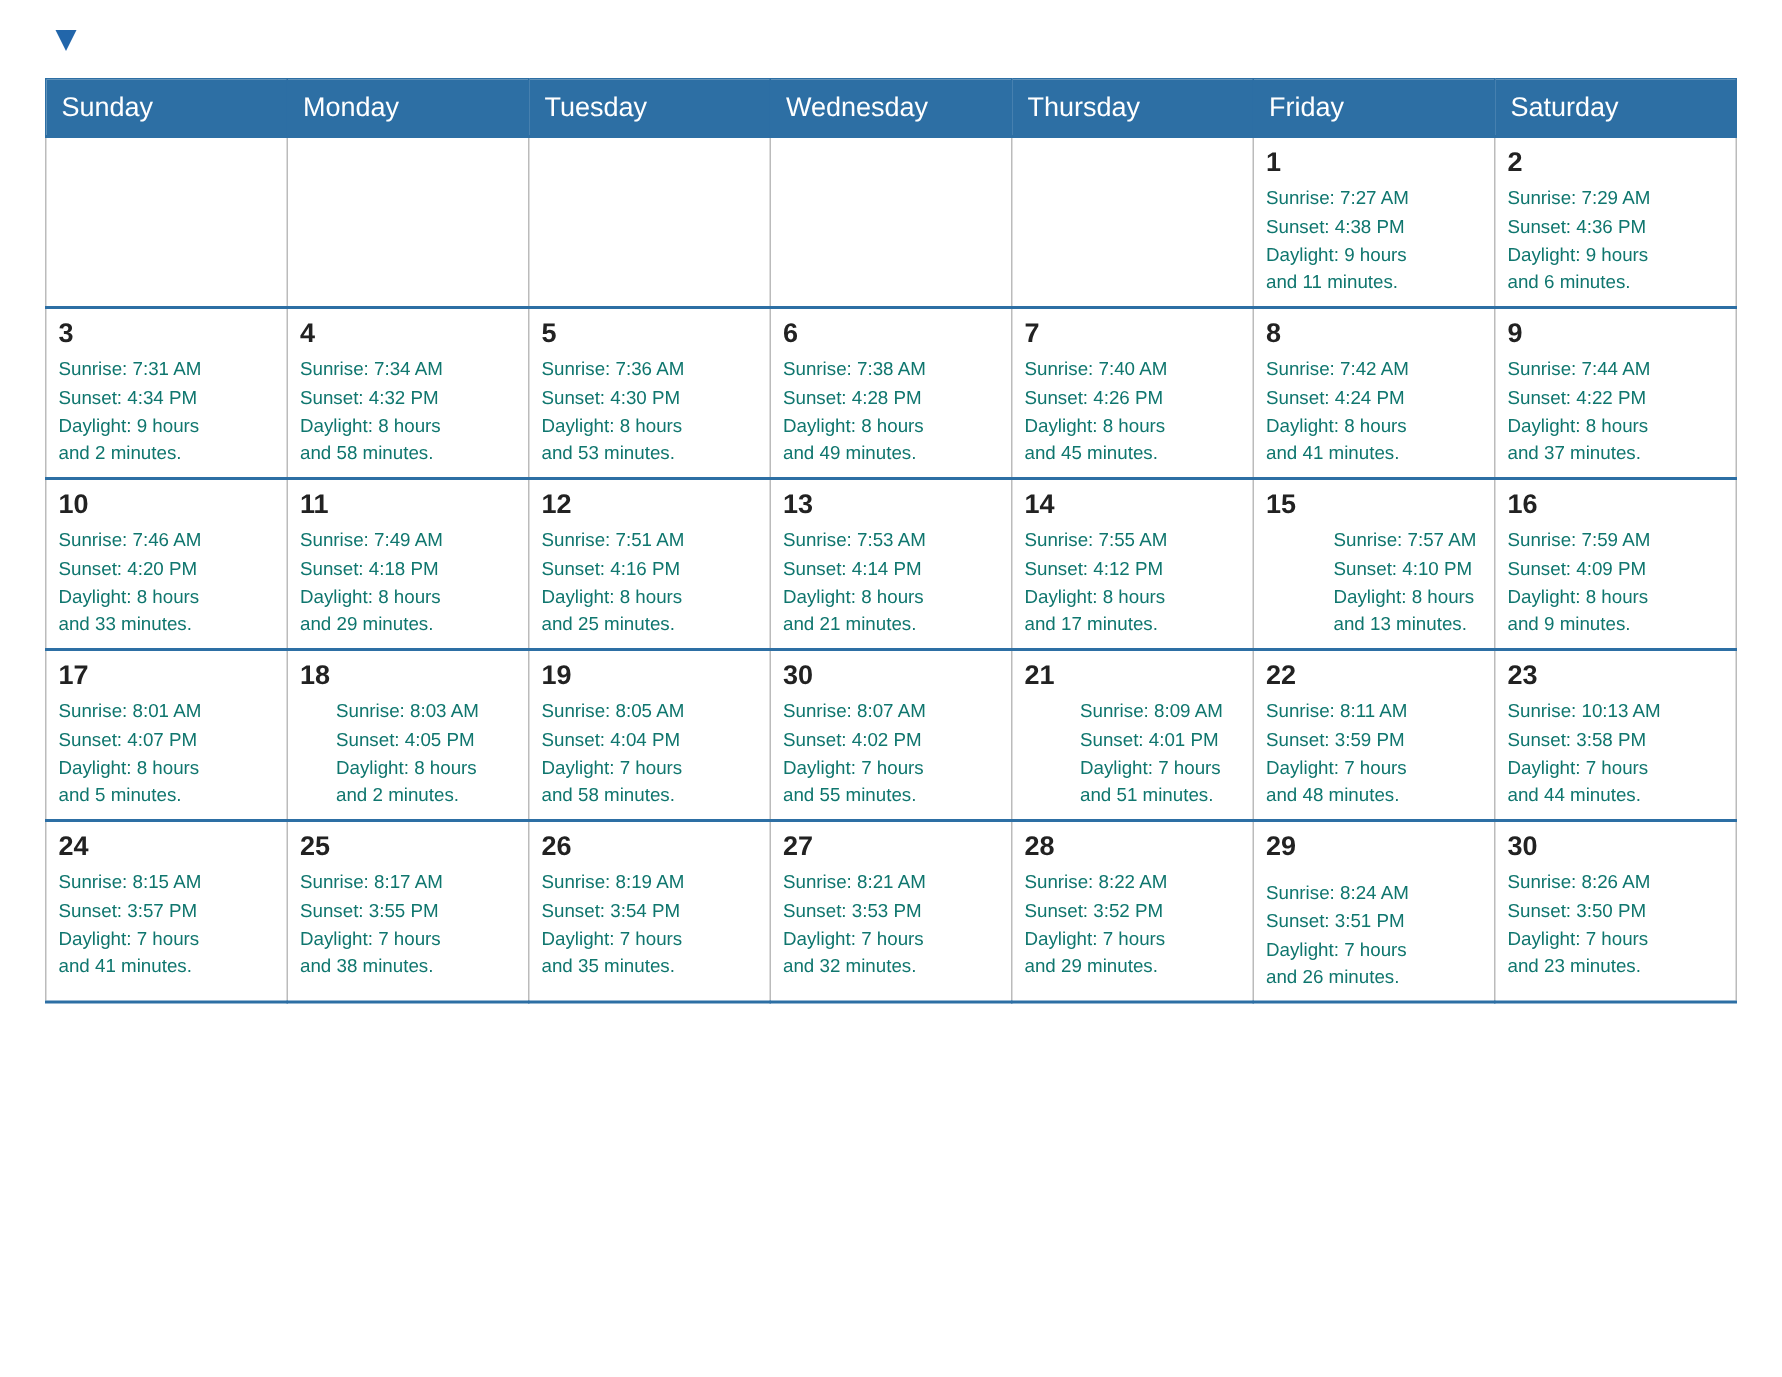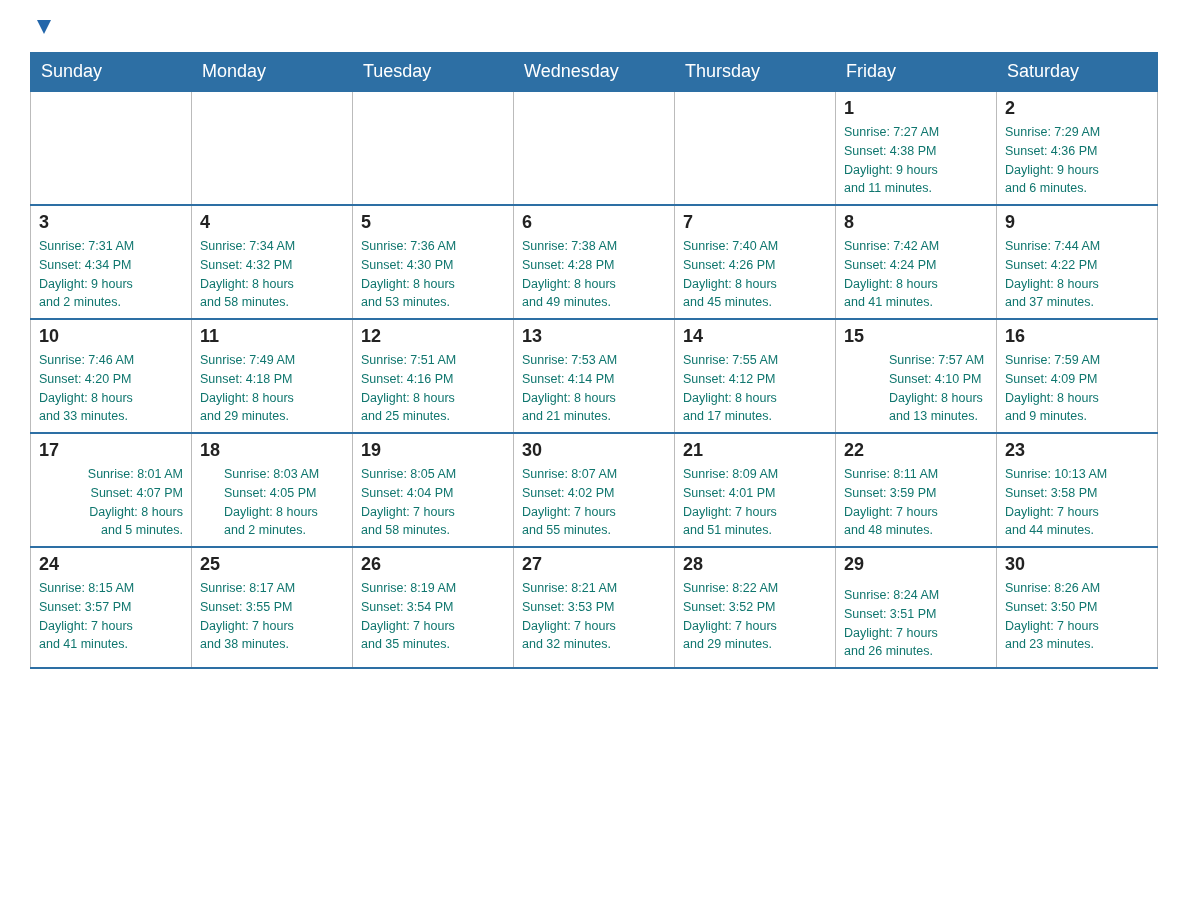--- a/index.html
+++ b/index.html
@@ -242,21 +242,21 @@
           <span class="day-number">16</span>
           <div class="day-info" style="white-space: pre-line;">Sunrise: 7:59 AM
 Sunset: 4:09 PM
 Daylight: 8 hours
 and 9 minutes.</div>
         </td>
       </tr>
       <tr>
         <td>
           <span class="day-number">17</span>
-          <div class="day-info" style="white-space: pre-line; text-align: right;">Sunrise: 8:01 AM
+          <div class="day-info" style="white-space: pre-line;">Sunrise: 8:01 AM
 Sunset: 4:07 PM
 Daylight: 8 hours
 and 5 minutes.</div>
         </td>
         <td>
           <span class="day-number">18</span>
           <div class="day-info" style="white-space: pre-line; margin-left: 24px;">Sunrise: 8:03 AM
 Sunset: 4:05 PM
 Daylight: 8 hours
 and 2 minutes.</div>
@@ -270,21 +270,21 @@
         </td>
         <td>
           <span class="day-number">30</span>
           <div class="day-info" style="white-space: pre-line;">Sunrise: 8:07 AM
 Sunset: 4:02 PM
 Daylight: 7 hours
 and 55 minutes.</div>
         </td>
         <td>
           <span class="day-number">21</span>
-          <div class="day-info" style="white-space: pre-line;">Sunrise: 8:09 AM
+          <div class="day-info" style="white-space: pre-line; margin-left: 37px;">Sunrise: 8:09 AM
 Sunset: 4:01 PM
 Daylight: 7 hours
 and 51 minutes.</div>
         </td>
         <td>
           <span class="day-number">22</span>
           <div class="day-info" style="white-space: pre-line;">Sunrise: 8:11 AM
 Sunset: 3:59 PM
 Daylight: 7 hours
 and 48 minutes.</div>

